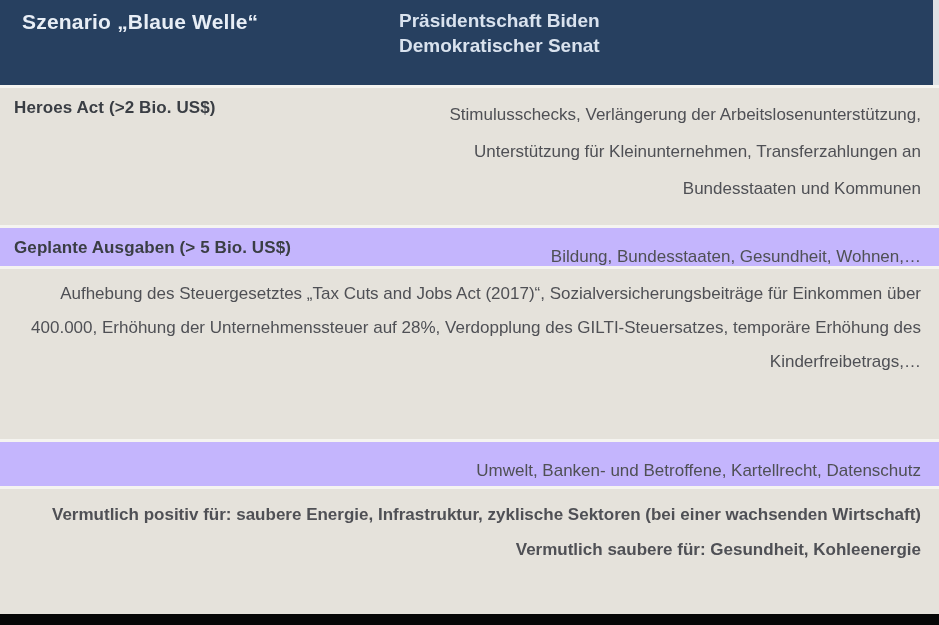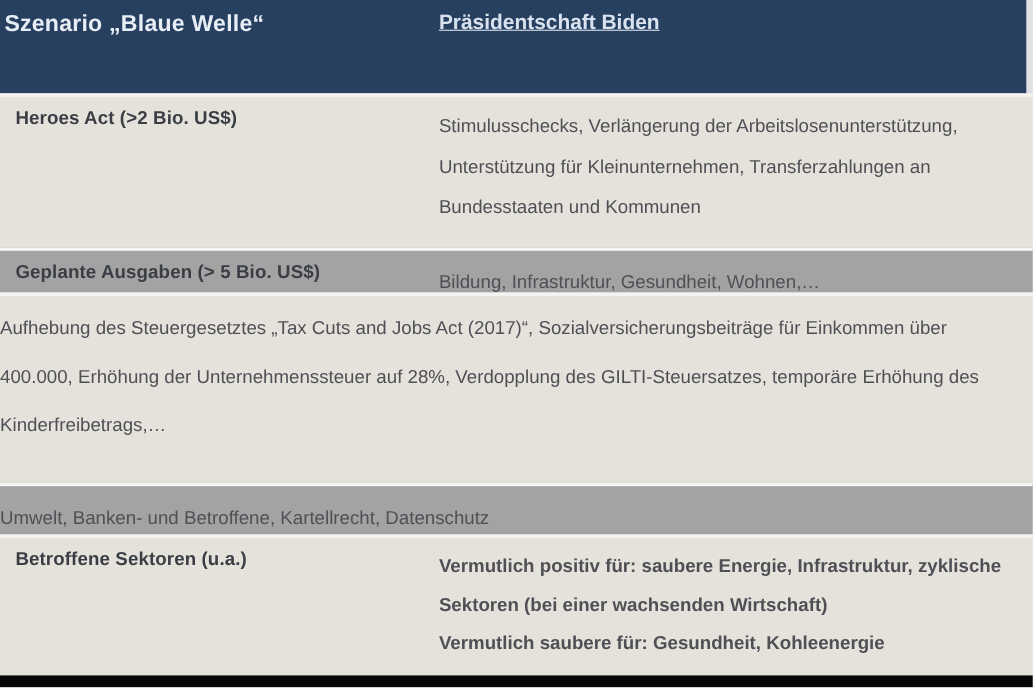--- a/index.html
+++ b/index.html
@@ -28,72 +28,72 @@
     background: #dfe1e4;
   }
   .header-inner {
     display: flex;
     width: 933px;
     background: #274060;
   }
   .header-cell-left {
     width: 399px;
     box-sizing: border-box;
-    padding: 10px 10px 0 4px;
+    padding: 10px 10px 0 22px;
   }
   .header-title {
     color: #e8eef6;
     font-size: 21px;
     font-weight: bold;
     letter-spacing: 0.2px;
   }
   .header-cell-right {
     flex: 1;
     box-sizing: border-box;
     padding: 8px 10px 0 0;
   }
   .header-line {
     color: #d9e2ee;
     font-size: 19px;
     font-weight: bold;
     line-height: 25px;
-    text-decoration: underline;
   }
   
   .row {
     display: flex;
     box-sizing: border-box;
     border-top: 3px solid #f5f4f0;
   }
   .row.shade-dark  { background: #e5e2db; }
-  .row.shade-light { background: #a3a3a3; }
+  .row.shade-light { background: #c4b5fd; }
   .cell-label {
     width: 399px;
     box-sizing: border-box;
     padding: 10px 8px 0 14px;
     color: #3a3e44;
     font-size: 17px;
     font-weight: bold;
     letter-spacing: 0.1px;
   }
   .cell-content {
     flex: 1;
     box-sizing: border-box;
     padding: 8px 18px 0 0;
     color: #4f5055;
     font-size: 17px;
+    text-align: right;
   }
   .cell-content p {
     margin: 0;
     line-height: 37px;
   }
   .row-1 { height: 140px; }
   .row-2 { height: 41px; }
   .row-3 { height: 173px; }
-  .row-3 .cell-content p { line-height: 44px; }
+  .row-3 .cell-content p { line-height: 34px; }
   .row-4 { height: 47px; }
   .row-5 { height: 128px; }
   .row-5 .cell-content p { line-height: 35px; font-weight: bold; }
   .row-2 .cell-content, .row-4 .cell-content { padding-top: 10px; }
   
   .bottom-bar {
     position: absolute;
     left: 0;
     bottom: 0;
     width: 939px;
@@ -107,52 +107,52 @@
 <div class="slide">
   <div class="table">
 
     <div class="header-row">
       <div class="header-inner">
         <div class="header-cell-left">
           <span class="header-title">Szenario „Blaue Welle“</span>
         </div>
         <div class="header-cell-right">
           <div class="header-line">Präsidentschaft Biden</div>
+          <div class="header-line">Demokratischer Senat</div>
         </div>
       </div>
     </div>
 
     <div class="row row-1 shade-dark">
       <div class="cell-label">Heroes Act (&gt;2 Bio. US$)</div>
       <div class="cell-content">
         <p>Stimulusschecks, Verlängerung der Arbeitslosenunterstützung, Unterstützung für Kleinunternehmen, Transferzahlungen an Bundesstaaten und Kommunen</p>
       </div>
     </div>
 
     <div class="row row-2 shade-light">
       <div class="cell-label">Geplante Ausgaben (&gt; 5 Bio. US$)</div>
       <div class="cell-content">
-        <p>Bildung, Infrastruktur, Gesundheit, Wohnen,…</p>
+        <p>Bildung, Bundesstaaten, Gesundheit, Wohnen,…</p>
       </div>
     </div>
 
     <div class="row row-3 shade-dark">
       <div class="cell-content">
         <p>Aufhebung des Steuergesetztes „Tax Cuts and Jobs Act (2017)“, Sozialversicherungsbeiträge für Einkommen über 400.000, Erhöhung der Unternehmenssteuer auf 28%, Verdopplung des GILTI-Steuersatzes, temporäre Erhöhung des Kinderfreibetrags,…</p>
       </div>
     </div>
 
     <div class="row row-4 shade-light">
       <div class="cell-content">
         <p>Umwelt, Banken- und Betroffene, Kartellrecht, Datenschutz</p>
       </div>
     </div>
 
     <div class="row row-5 shade-dark">
-      <div class="cell-label">Betroffene Sektoren (u.a.)</div>
       <div class="cell-content">
         <p>Vermutlich positiv für: saubere Energie, Infrastruktur, zyklische Sektoren (bei einer wachsenden Wirtschaft)</p>
         <p>Vermutlich saubere für: Gesundheit, Kohleenergie</p>
       </div>
     </div>
 
   </div>
 
   <div class="bottom-bar"></div>
 </div>

